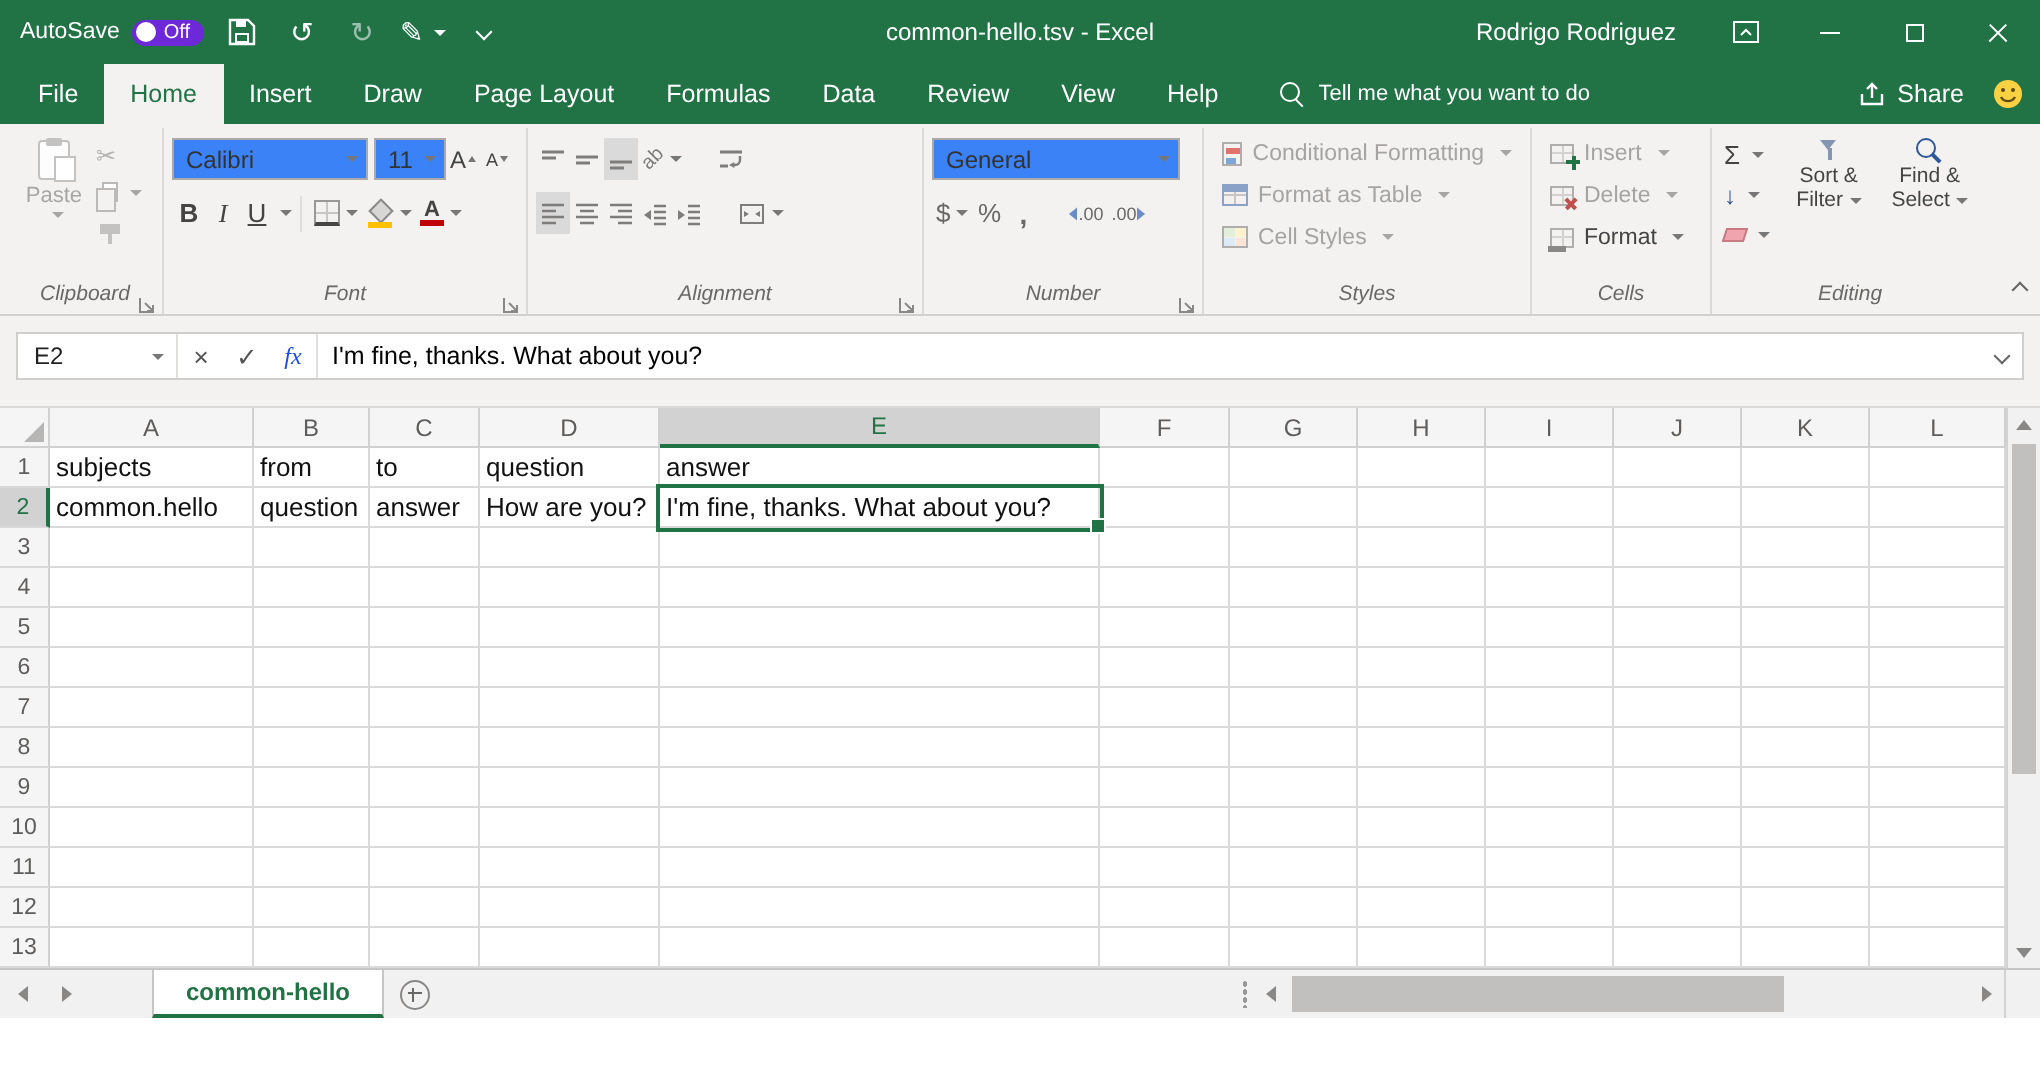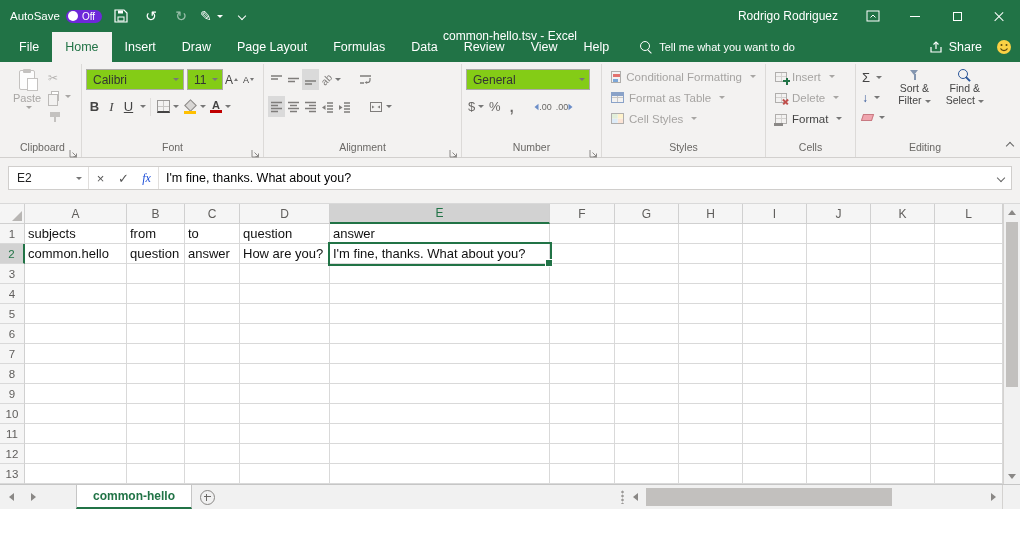--- a/index.html
+++ b/index.html
@@ -9,21 +9,21 @@
 
 
 .titlebar{height:32px;background:#217346;display:flex;align-items:center;color:#fff;position:relative;flex:0 0 32px;}
 .qat{display:flex;align-items:center;gap:8px;padding-left:10px;z-index:2;}
 .autosave{display:flex;align-items:center;gap:6px;font-size:11.5px;}
 .as-pill{display:flex;align-items:flex-start;background:#6d28d9;border-radius:9px;padding:1px 7px 1px 2px;gap:4px;}
 .as-dot{width:10px;height:10px;border-radius:50%;background:#fff;}
 .as-state{font-size:10px;}
 .tbtn{min-width:22px;height:24px;display:flex;align-items:center;justify-content:center;font-size:14px;color:#fff;gap:2px;}
 .tbtn .dim{opacity:.55;}
-.tb-title{position:absolute;left:0;right:0;top:0;height:32px;line-height:32px;text-align:center;font-size:12px;color:#fff;pointer-events:none;margin-top:20px;}
+.tb-title{position:absolute;left:0;right:0;top:0;height:32px;line-height:32px;text-align:center;font-size:12px;color:#fff;pointer-events:none;}
 .tb-right{margin-left:auto;display:flex;align-items:center;height:100%;z-index:2;}
 .tb-user{font-size:12px;padding:0 14px;}
 .winbtn{width:42px;height:32px;display:flex;align-items:center;justify-content:center;}
 .min-glyph{width:10px;height:1px;background:#fff;display:block;}
 .max-glyph{width:9px;height:9px;border:1px solid #fff;display:block;}
 .close-glyph{position:relative;width:12px;height:12px;display:block;}
 .close-glyph::before,.close-glyph::after{content:"";position:absolute;left:0;top:5.5px;width:12px;height:1.3px;background:#fff;}
 .close-glyph::before{transform:rotate(45deg);}
 .close-glyph::after{transform:rotate(-45deg);}
 
@@ -36,21 +36,21 @@
 .mag{width:12px;height:12px;position:relative;display:inline-block;}
 .mag::before{content:"";position:absolute;left:0;top:0;width:8px;height:8px;border:1.4px solid #fff;border-radius:50%;}
 .mag::after{content:"";position:absolute;width:5px;height:1.4px;background:#fff;transform:rotate(45deg);right:0;bottom:1px;}
 .share{margin-left:auto;display:flex;align-items:center;gap:6px;font-size:12.5px;padding-right:14px;}
 .smiley{padding-right:8px;display:flex;align-items:center;}
 
 
 .ribbon{height:96px;background:#f3f2f1;border-bottom:1px solid #d2d0ce;display:flex;padding:2px 4px 0 4px;position:relative;flex:0 0 96px;}
 .rgroup{display:flex;flex-direction:column;border-right:1px solid #dcdad8;position:relative;padding:2px 4px 0 4px;}
 .rg-body{flex:1;}
-.rg-label{height:17px;font-size:10.5px;color:#6a6865;text-align:center;line-height:15px;}
+.rg-label{height:17px;font-size:10.5px;color:#6a6865;text-align:center;line-height:15px;font-style:italic;}
 .launcher{position:absolute;right:3px;bottom:4px;width:9px;height:9px;}
 .g-clipboard{width:78px;}
 .g-font{width:182px;}
 .g-align{width:198px;}
 .g-number{width:140px;}
 .g-styles{width:164px;}
 .g-cells{width:90px;}
 .g-editing{width:138px;border-right:none;}
 
 .da{display:inline-block;width:0;height:0;border-left:3px solid transparent;border-right:3px solid transparent;border-top:3.5px solid #777;margin-left:3px;vertical-align:middle;}
@@ -67,21 +67,21 @@
 .ic-paste::after{content:"";position:absolute;right:-4px;bottom:-2px;width:9px;height:11px;background:#fff;border:1px solid #c4c2c0;}
 .mini{display:flex;flex-direction:column;gap:2px;padding-top:4px;}
 .mbtn{height:16px;display:flex;align-items:center;gap:3px;color:#b4b2b0;font-size:12px;padding:0 2px;}
 .ic-copy{width:8px;height:10px;border:1px solid #bcbab8;background:#fff;position:relative;margin-left:3px;}
 .ic-copy::before{content:"";position:absolute;left:-4px;top:2px;width:8px;height:10px;border:1px solid #bcbab8;background:#f3f2f1;}
 .ic-painter{width:10px;height:5px;background:#c4c2c0;position:relative;margin-left:2px;}
 .ic-painter::after{content:"";position:absolute;left:4px;top:5px;width:2px;height:5px;background:#c4c2c0;}
 
 
 .frow{display:flex;align-items:center;margin-top:3px;}
-.combo{height:21px;background:#84cc16;border:1px solid #acaaa8;display:flex;align-items:center;justify-content:space-between;padding:0 4px 0 6px;font-size:12px;color:#333;}
+.combo{height:21px;background:#3b82f6;border:1px solid #acaaa8;display:flex;align-items:center;justify-content:space-between;padding:0 4px 0 6px;font-size:12px;color:#333;}
 .cb-name{width:98px;}
 .cb-size{width:36px;margin-left:3px;}
 .fbtn{height:21px;min-width:17px;display:flex;align-items:center;justify-content:center;color:#444;font-size:13px;padding:0 2px;}
 .fbtn.on{background:#dadada;}
 .b{font-weight:700;}
 .i{font-style:italic;font-family:"Liberation Serif",serif;}
 .u{text-decoration:underline;}
 .ga{font-size:12px;}
 .ga.small{font-size:9px;}
 .tri-up-s{width:0;height:0;border-left:2.5px solid transparent;border-right:2.5px solid transparent;border-bottom:3.5px solid #777;display:inline-block;margin-left:1px;}

